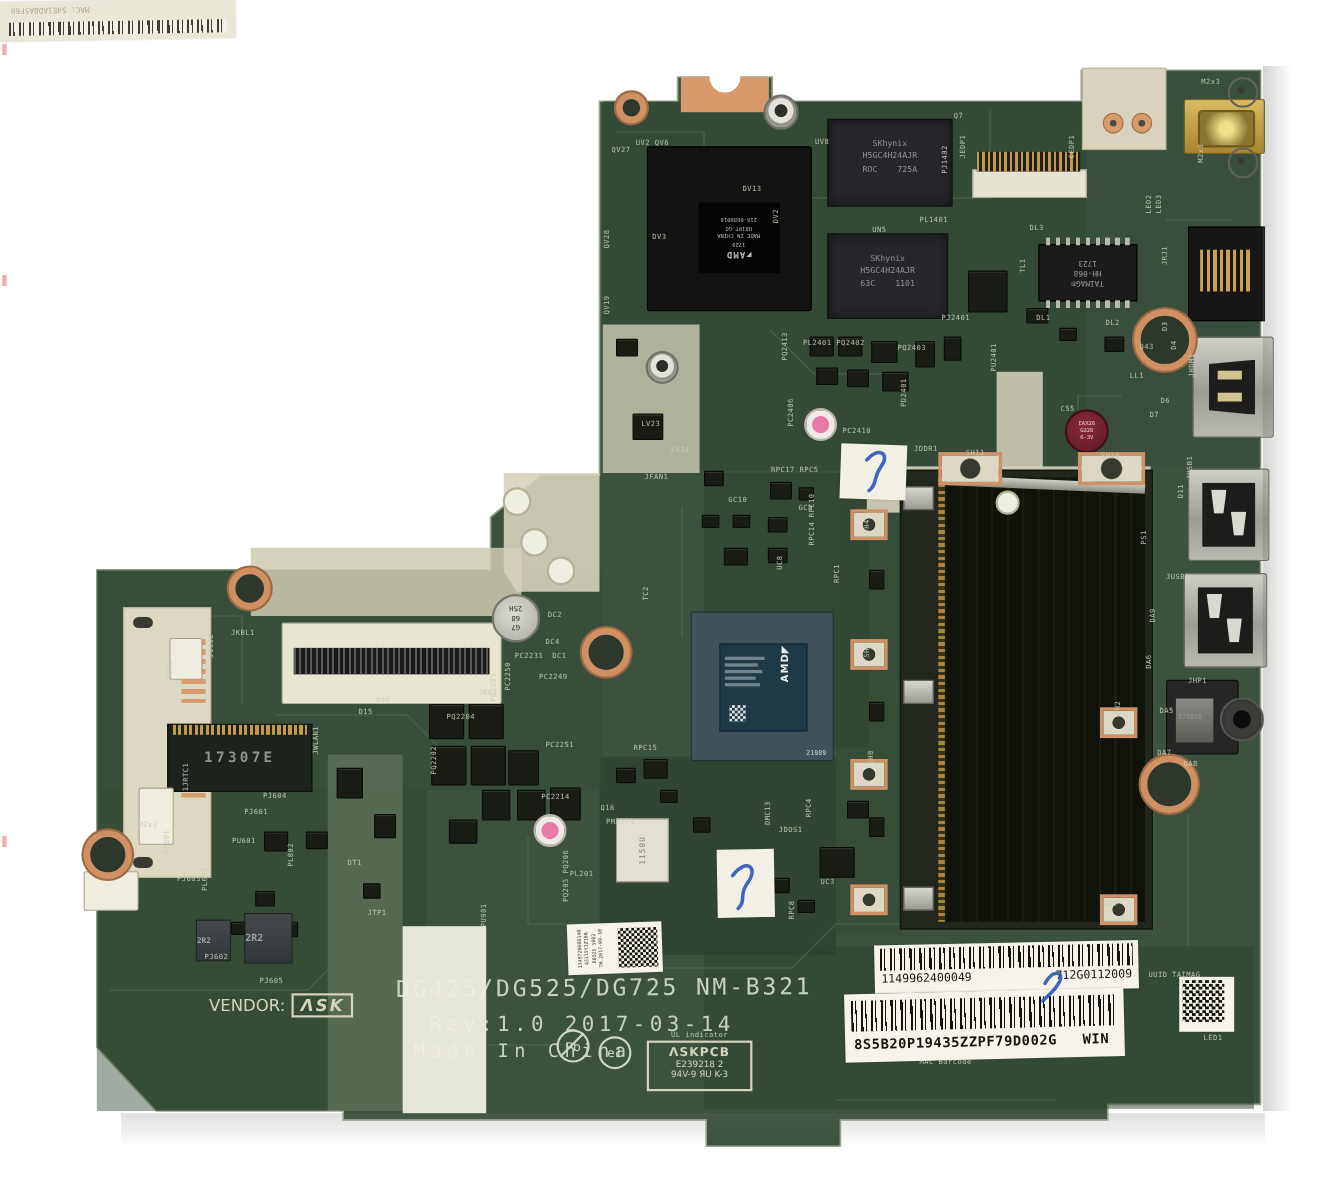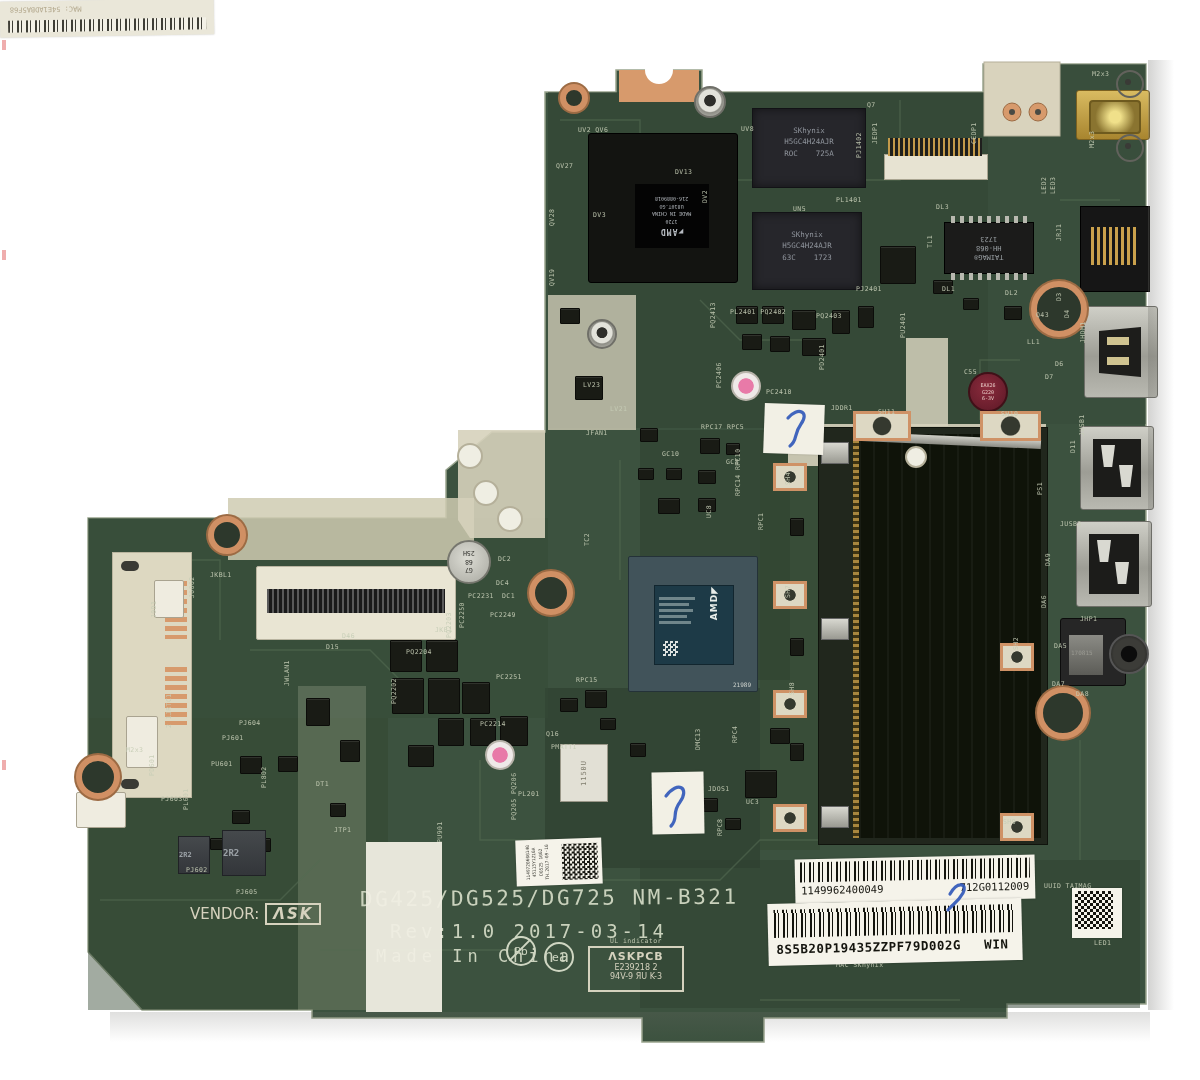--- a/index.html
+++ b/index.html
@@ -234,21 +234,21 @@
     </div>
   </div>
   <div id="dram1" class="dram">
     <div>SKhynix</div>
     <div>H5GC4H24AJR</div>
     <div class="chipline">ROC    725A</div>
   </div>
   <div id="dram2" class="dram">
     <div>SKhynix</div>
     <div>H5GC4H24AJR</div>
-    <div class="chipline">63C    1723</div>
+    <div class="chipline">63C    1101</div>
   </div>
   <div id="tamag" class="abs">
     <div class="flip">
       <div>TAIMAG®</div>
       <div>HH-068</div>
       <div>1723</div>
     </div>
   </div>
   <div id="cpu" class="abs">
     <div class="die">
@@ -265,20 +265,23 @@
     <div class="corner">21989</div>
   </div>
 
   <div id="ramslot" class="abs">
     <div class="gold"></div>
     <div class="inner"></div>
     <div class="latcharm"></div>
     <div class="latch" style="top:14px"></div>
     <div class="latch" style="top:190px"></div>
     <div class="latch" style="top:378px"></div>
+  </div>
+  <div id="m2slot" class="abs">
+    <span class="mark">17307E</span>
   </div>
   <div id="kbconn" class="abs">
     <div class="slot"></div>
   </div>
   <div id="edgestrip" class="abs">
     <div class="hole" style="top:8px"></div>
     <div class="fg" style="top:28px"></div>
     <div class="fg" style="top:114px"></div>
     <div class="hole" style="bottom:8px"></div>
   </div>
@@ -414,21 +417,21 @@
       <div class="hole c" style="left: 529px; top: 571px; width: 32px; height: 32px;"></div>
       <div class="hole c" style="left: 208px; top: 516px; width: 26px; height: 26px;"></div>
       <div class="hole c" style="left: 76px; top: 755px; width: 32px; height: 32px;"></div>
       <div class="hole c" style="left: 1037px; top: 687px; width: 40px; height: 40px;"></div>
       <div class="hole w" style="left: 457px; top: 443px; width: 22px; height: 22px;"></div>
       <div class="hole w" style="left: 473px; top: 480px; width: 22px; height: 22px;"></div>
       <div class="hole w" style="left: 497px; top: 506px; width: 22px; height: 22px;"></div>
       <div class="hole w" style="left: 905px; top: 446px; width: 18px; height: 18px;"></div>
     </div>
   <div id="silk-layer" class="abs" style="left:0;top:0">
-      <div class="silk" style="left: 556px; top: 162px;">QV27</div>
+      <div class="silk" style="left: 556px; top: 132px;">QV27</div>
       <div class="silk" style="left: 578px; top: 126px;">UV2 QV6</div>
       <div class="silk" style="left: 593px; top: 211px;">DV3</div>
       <div class="silk" style="left: 675px; top: 168px;">DV13</div>
       <div class="silk rot" style="left: 701px; top: 203px;">DV2</div>
       <div class="silk rot" style="left: 548px; top: 226px;">QV28</div>
       <div class="silk rot" style="left: 548px; top: 286px;">QV19</div>
       <div class="silk" style="left: 867px; top: 101px;">Q7</div>
       <div class="silk" style="left: 741px; top: 125px;">UV8</div>
       <div class="silk" style="left: 793px; top: 205px;">UN5</div>
       <div class="silk" style="left: 836px; top: 196px;">PL1401</div>
@@ -510,36 +513,36 @@
       <div class="silk rot" style="left: 148px; top: 776px;">PD601</div>
       <div class="silk" style="left: 126px; top: 746px;">M2x3</div>
       <div class="silk" style="left: 186px; top: 866px;">PJ602</div>
       <div class="silk" style="left: 236px; top: 888px;">PJ605</div>
       <div class="silk rot" style="left: 260px; top: 788px;">PL802</div>
       <div class="silk" style="left: 316px; top: 780px;">DT1</div>
       <div class="silk" style="left: 334px; top: 826px;">JTP1</div>
       <div class="silk rot" style="left: 436px; top: 843px;">PU901</div>
       <div class="silk rot" style="left: 510px; top: 820px;">PQ205 PQ206</div>
       <div class="silk" style="left: 554px; top: 840px;">46J BARCODE</div>
-      <div class="silk" style="left: 480px; top: 720px;">PC2214</div>
+      <div class="silk" style="left: 492px; top: 720px;">PC2214</div>
       <div class="silk" style="left: 496px; top: 673px;">PC2251</div>
       <div class="silk" style="left: 576px; top: 676px;">RPC15</div>
       <div class="silk rot" style="left: 390px; top: 704px;">PQ2202</div>
       <div class="silk" style="left: 518px; top: 790px;">PL201</div>
       <div class="silk" style="left: 546px; top: 730px;">Q16</div>
       <div class="silk" style="left: 551px; top: 743px;">PMATT1</div>
-      <div class="silk" style="left: 708px; top: 785px;">JDOS1</div>
+      <div class="silk" style="left: 708px; top: 750px;">JDOS1</div>
       <div class="silk" style="left: 746px; top: 798px;">UC3</div>
       <div class="silk rot" style="left: 716px; top: 836px;">RPC8</div>
       <div class="silk rot" style="left: 731px; top: 743px;">RPC4</div>
       <div class="silk rot" style="left: 694px; top: 750px;">DMC13</div>
       <div class="silk" style="left: 583px; top: 381px;">LV23</div>
       <div class="silk" style="left: 610px; top: 405px;">LV21</div>
       <div class="silk" style="left: 586px; top: 429px;">JFAN1</div>
-      <div class="silk" style="left: 836px; top: 961px;">MAC SKhynix</div>
+      <div class="silk" style="left: 836px; top: 961px;">MAC Barcode</div>
       <div class="silk" style="left: 610px; top: 937px;">UL indicator</div>
       <div class="silk" style="left: 1044px; top: 882px;">UUID TAIMAG</div>
     </div>
 
   <div id="modelline" class="boardtext">DG425/DG525/DG725 NM-B321</div>
   <div id="revline" class="boardtext">Rev:1.0 2017-03-14</div>
   <div id="madeline" class="boardtext">Made In China</div>
   <div id="pbmark" class="mcircle">
       <span>Pb</span>
     </div>

